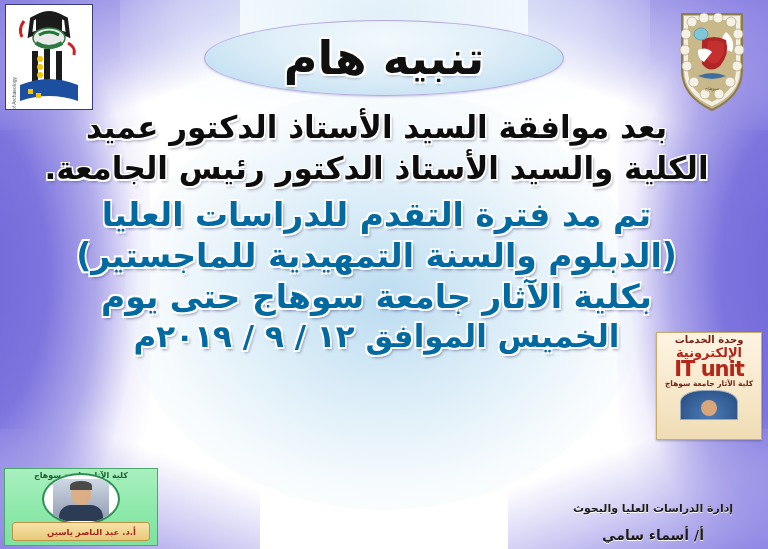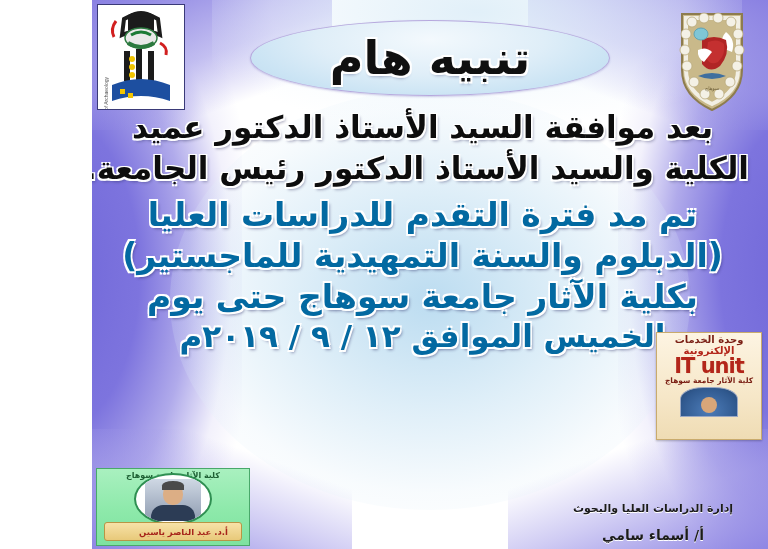--- a/index.html
+++ b/index.html
@@ -3,21 +3,21 @@
 <meta charset="utf-8">
 <title>تنبيه هام</title>
 <style>
   html,body{margin:0;padding:0;}
   body{
     width:768px;height:549px;overflow:hidden;
     font-family:"DejaVu Sans","Liberation Sans",sans-serif;
     background:#ffffff;
   }
   #poster{
-    position:relative;width:676px;height:549px;overflow:hidden;
+    position:relative;width:768px;height:549px;overflow:hidden;
     background:#ffffff;
   }
   
   .bg-purple-left,.bg-purple-right{
     position:absolute;top:0;height:549px;width:150px;
     pointer-events:none;
   }
   .bg-purple-left{
     left:0;
     background:
@@ -109,21 +109,21 @@
 
   
   .it-unit{
     position:absolute;right:6px;top:332px;width:104px;height:106px;
     background:linear-gradient(180deg,#fdf4e2 0%, #f6e7c8 60%, #efdcb4 100%);
     border:1px solid #c9ab6d;
     text-align:center;overflow:hidden;
     box-shadow:0 1px 2px rgba(0,0,0,0.25);
   }
   .it-l1{font-size:10px;font-weight:bold;color:#7a1f14;line-height:1.05;margin-top:2px;}
-  .it-l2{font-size:10px;font-weight:bold;color:#b3261a;line-height:1.05;}
+  .it-l2{font-size:13px;font-weight:bold;color:#b3261a;line-height:1.05;}
   .it-l3{font-size:21px;font-weight:bold;color:#b3261a;line-height:1.0;letter-spacing:-1px;
          text-shadow:1px 1px 0 #f3e3c4;}
   .it-l4{font-size:7.5px;font-weight:bold;color:#7a1f14;line-height:1.1;}
   .it-photo{
     margin:2px auto 0;width:56px;height:28px;border-radius:40% 40% 0 0;
     background:radial-gradient(ellipse at 50% 80%, #3f6fae 0%, #2f5a92 60%, #234madd 100%);
     background:radial-gradient(ellipse at 50% 80%, #4d7cb8 0%, #30598f 70%, #24456f 100%);
     border:1px solid #9aa8c4;overflow:hidden;position:relative;
   }
   .it-face{

